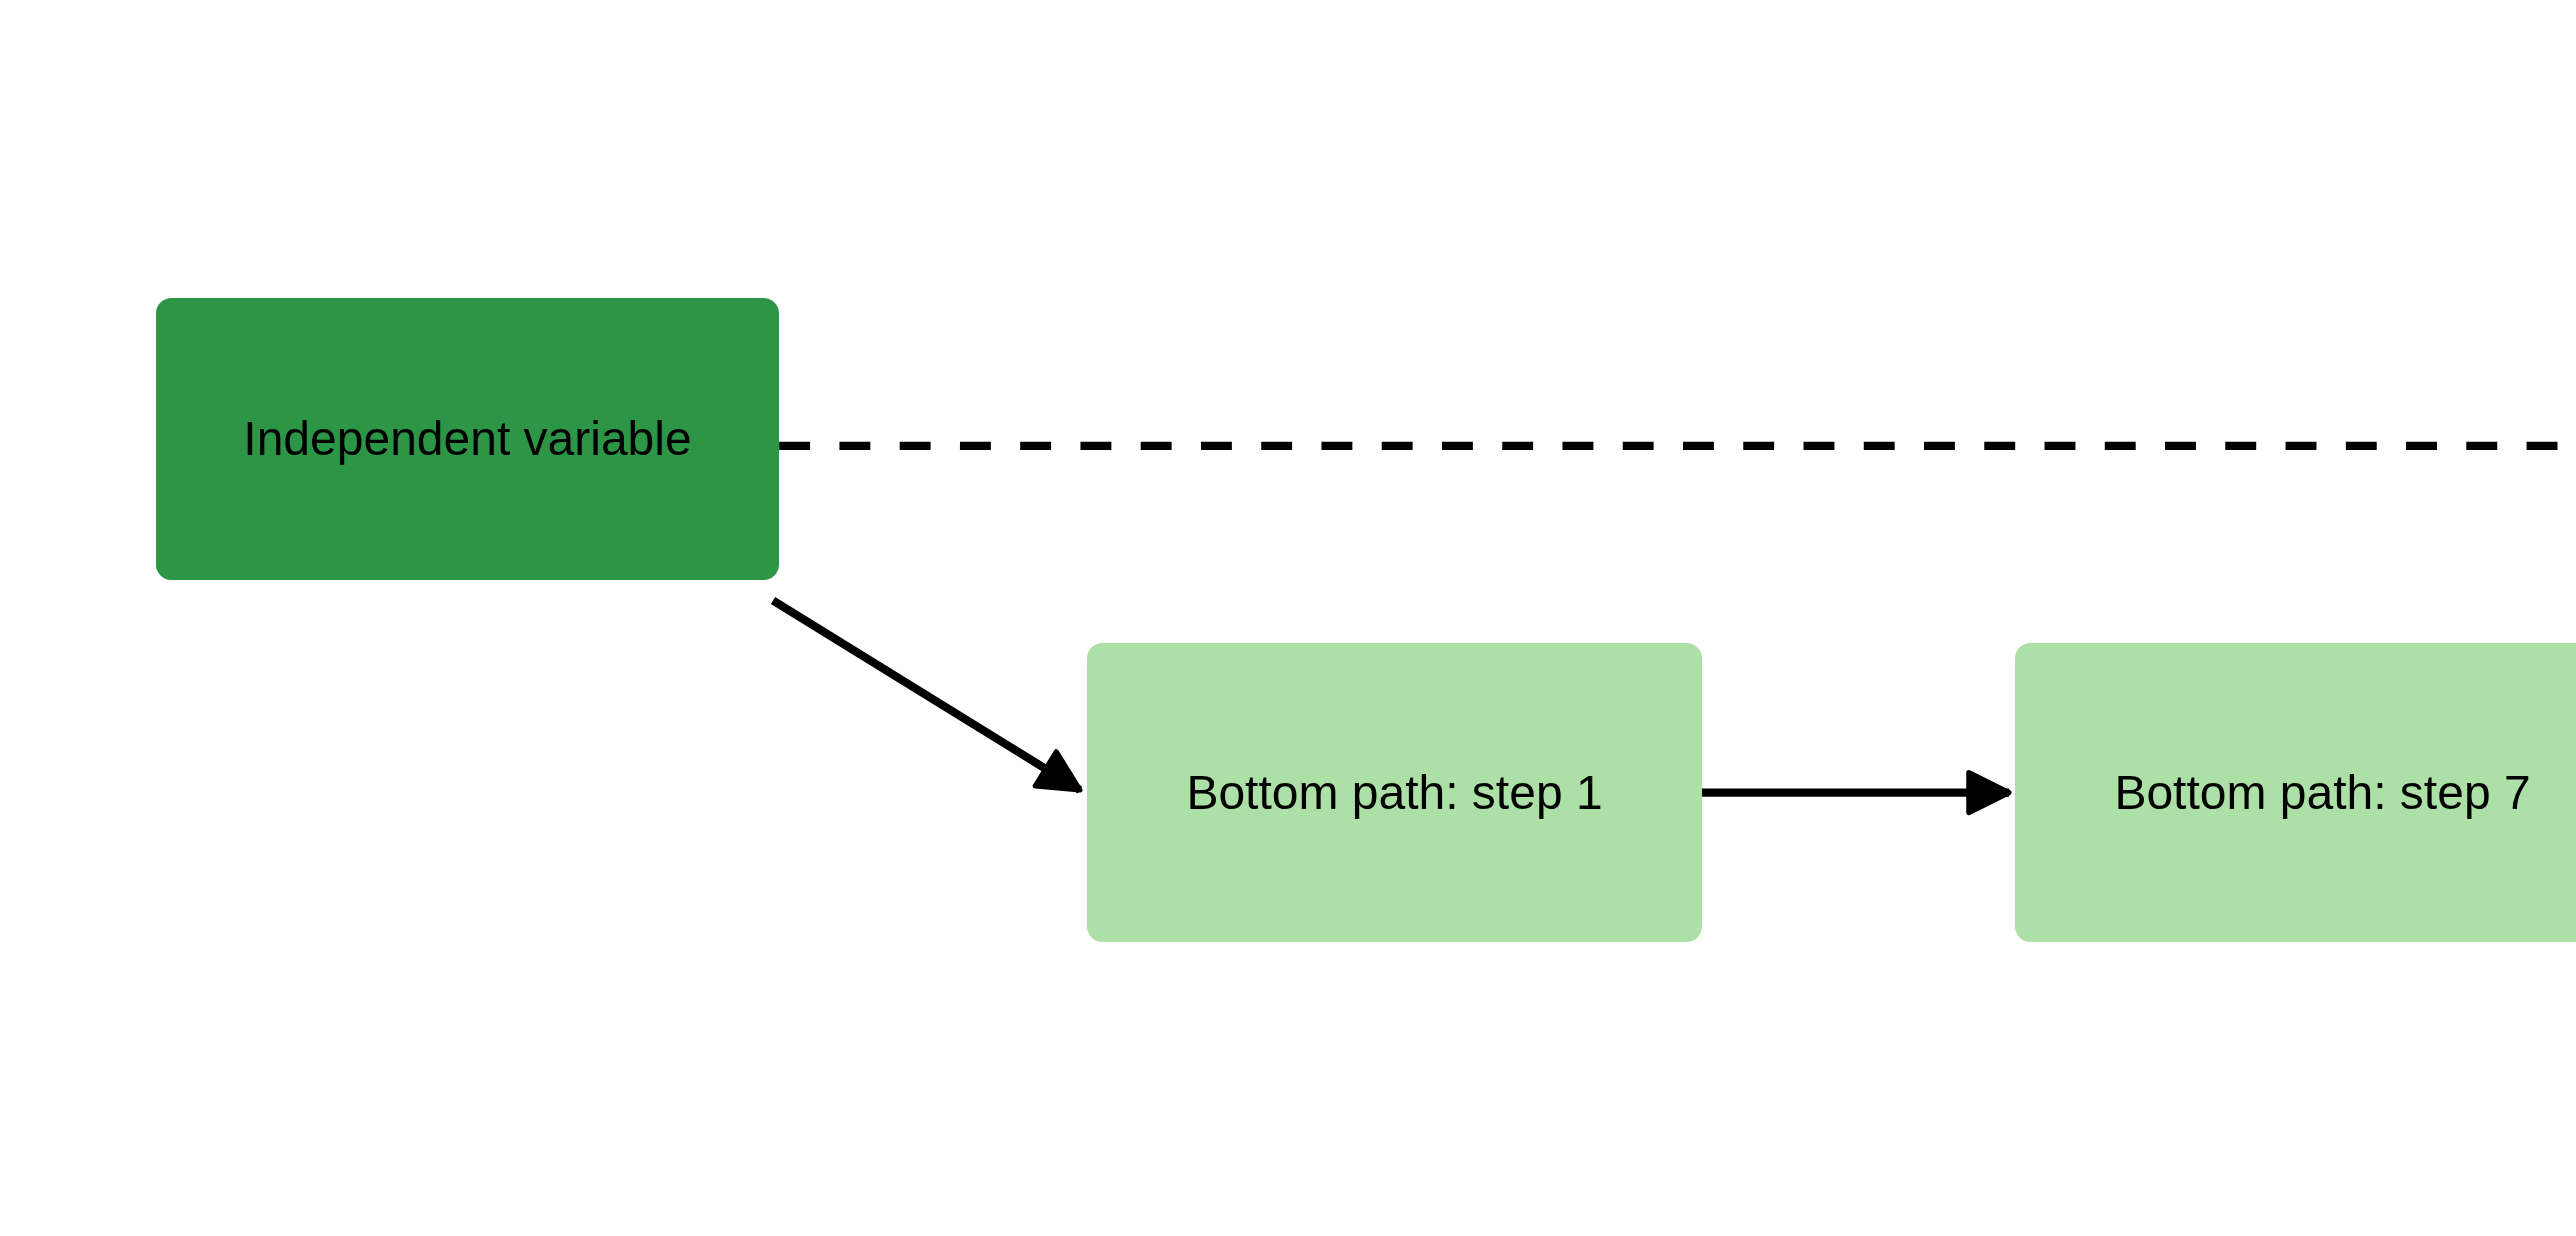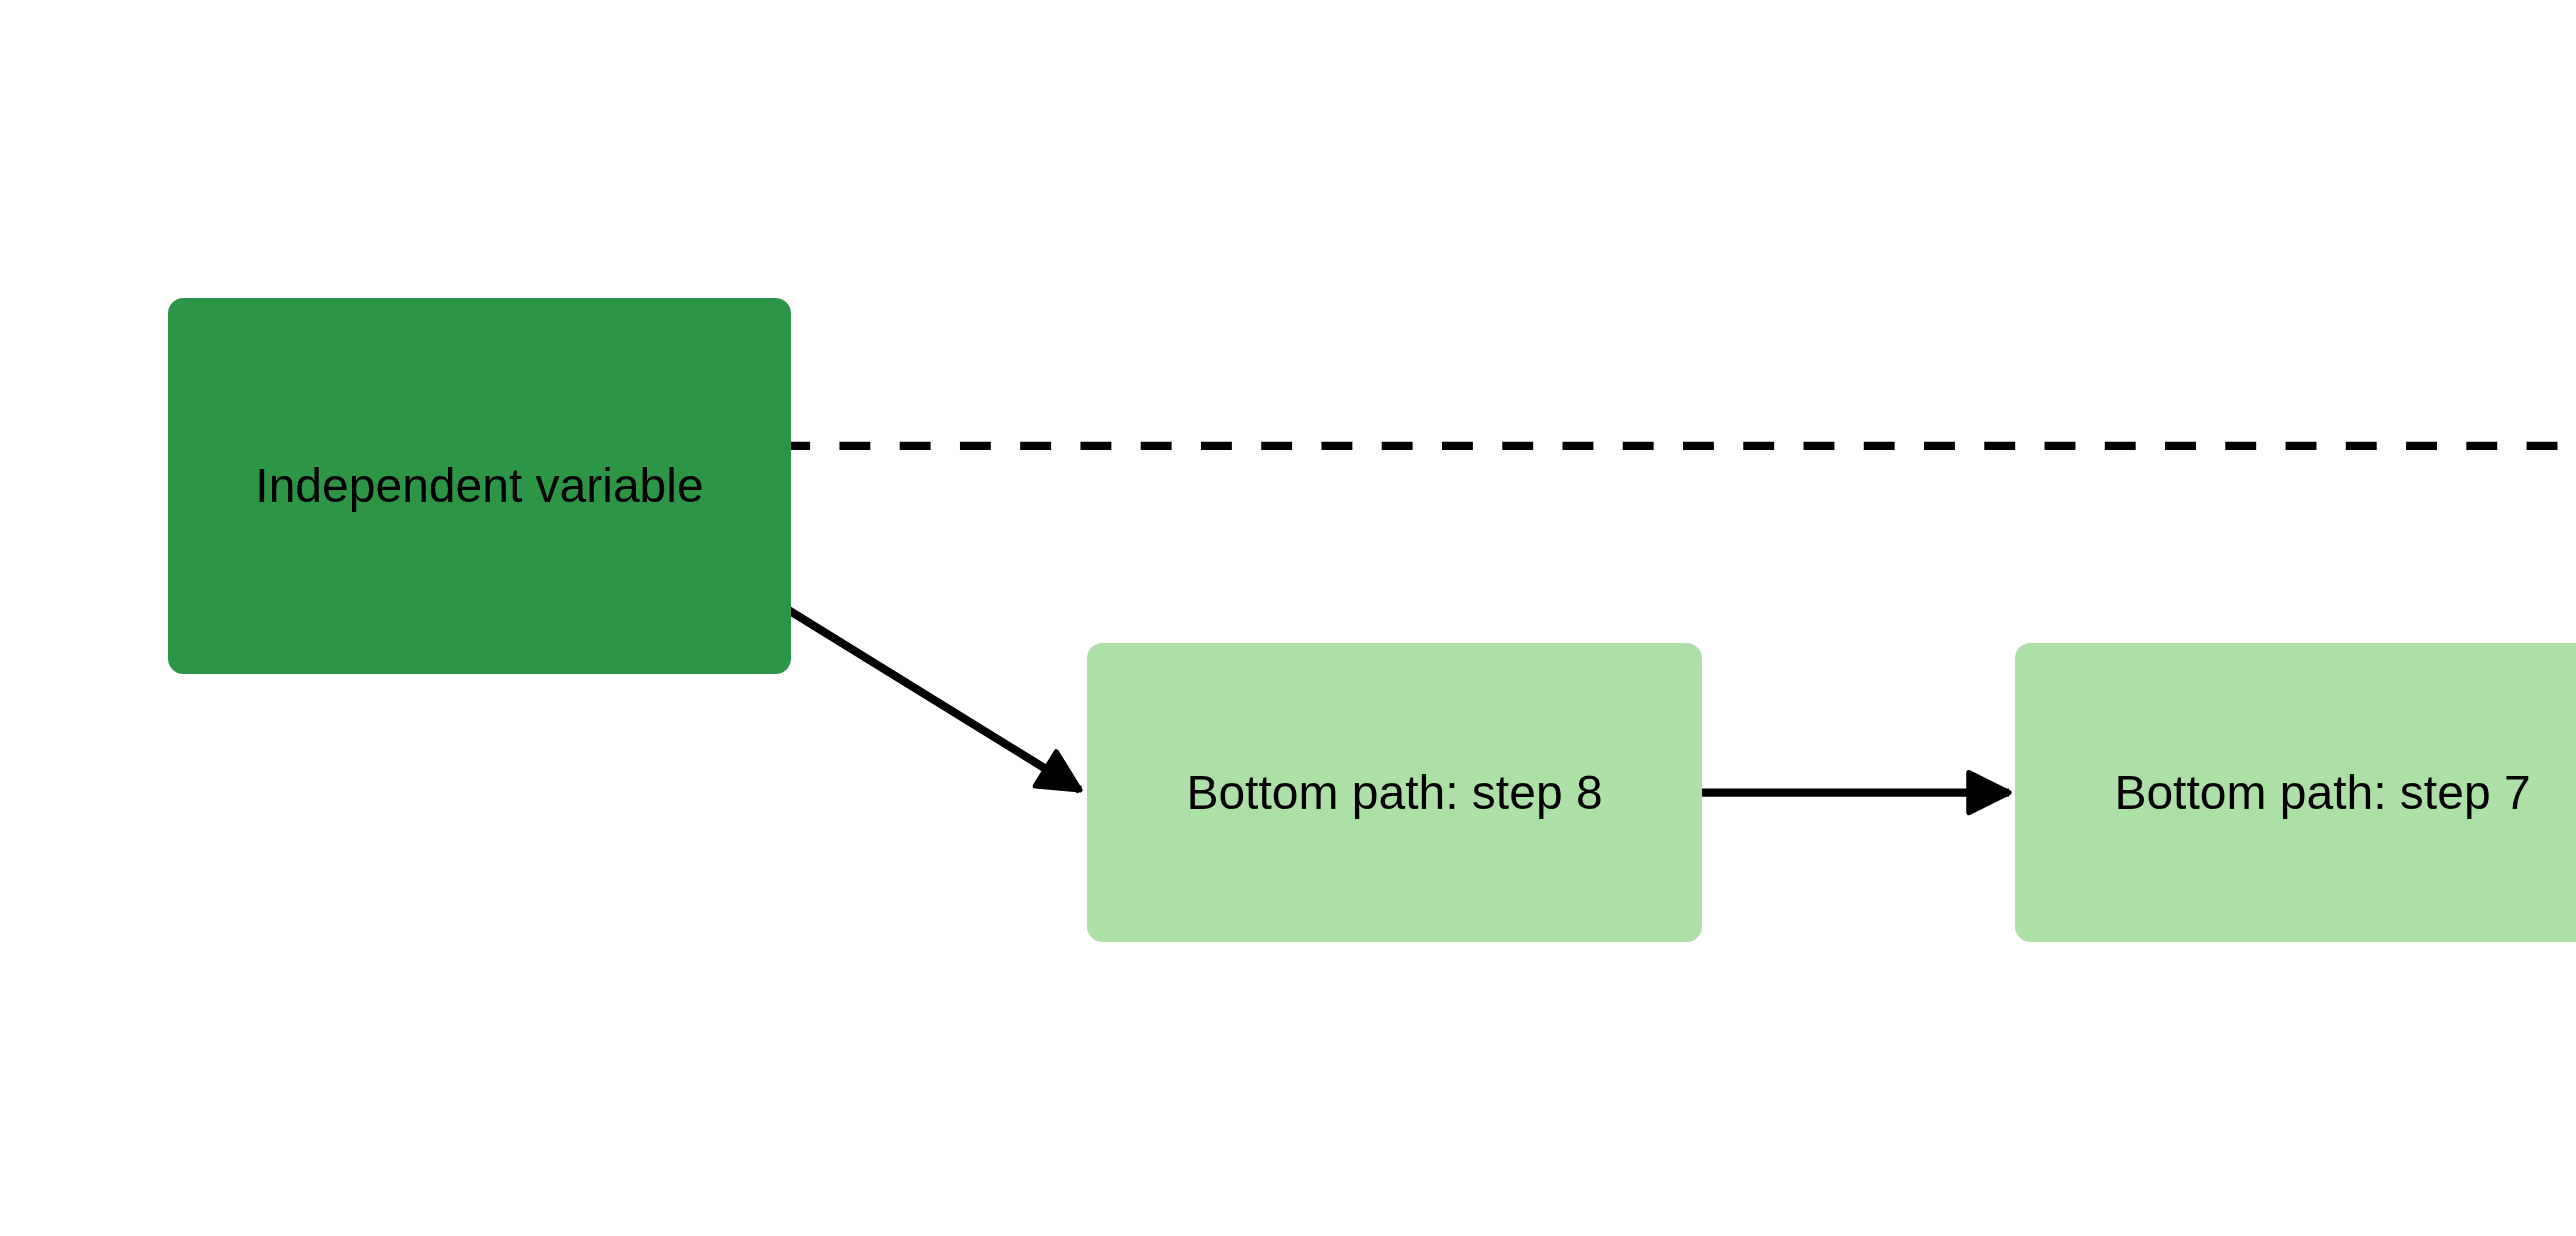--- a/index.html
+++ b/index.html
@@ -31,21 +31,21 @@
     text-align: center;
     border-radius: 15.5px;
     font-size: 48px;
     line-height: 1.15;
     color: #000000;
     letter-spacing: 0px;
   }
   .node--primary   { background: #2d9646; }
   .node--secondary { background: #ace0a6; }
 
-  #node-independent { left: 168px;  top: 298px;  width: 623px; height: 376px; }
+  #node-independent { left: 156px;  top: 298px;  width: 623px; height: 282px; }
   #node-step1       { left: 1087px; top: 643px; width: 615px; height: 299px; }
   #node-step2       { left: 2015px; top: 643px; width: 615px; height: 299px; }
 
   .edge-stroke {
     stroke: #000000;
     stroke-width: 16px;
     fill: none;
   }
 </style>
 </head>
@@ -70,21 +70,21 @@
     <line class="edge-stroke" x1="3303" y1="1539" x2="3900" y2="1539" marker-end="url(#arrowhead)"></line>
 
     <line class="edge-stroke" x1="5105" y1="1539" x2="5678" y2="1180" marker-end="url(#arrowhead)"></line>
   </svg>
 
   <div id="node-independent" class="node node--primary">
     <span>Independent variable</span>
   </div>
 
   <div id="node-step1" class="node node--secondary">
-    <span>Bottom path: step 8</span>
+    <span>Bottom path: step 1</span>
   </div>
 
   <div id="node-step2" class="node node--secondary">
     <span>Bottom path: step 7</span>
   </div>
 
 </div>
 
 
 </body></html>

